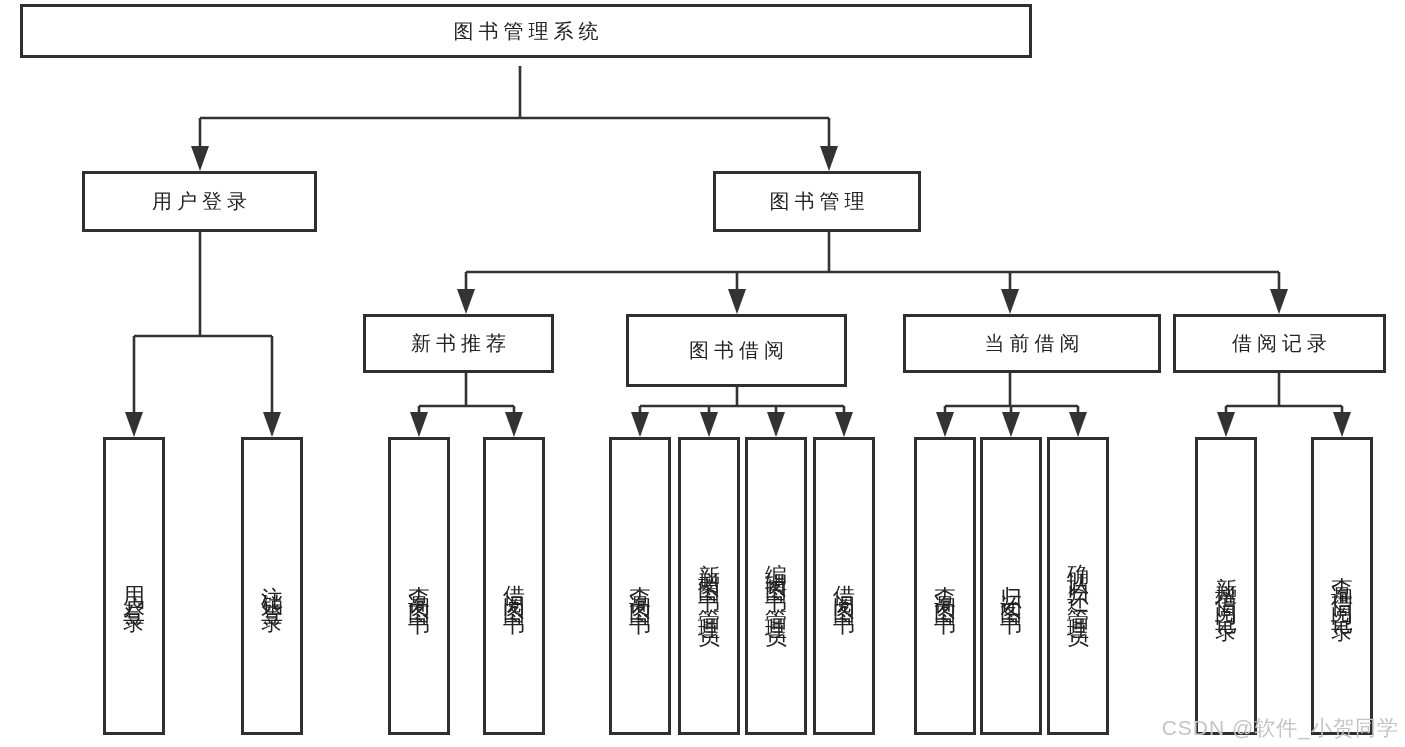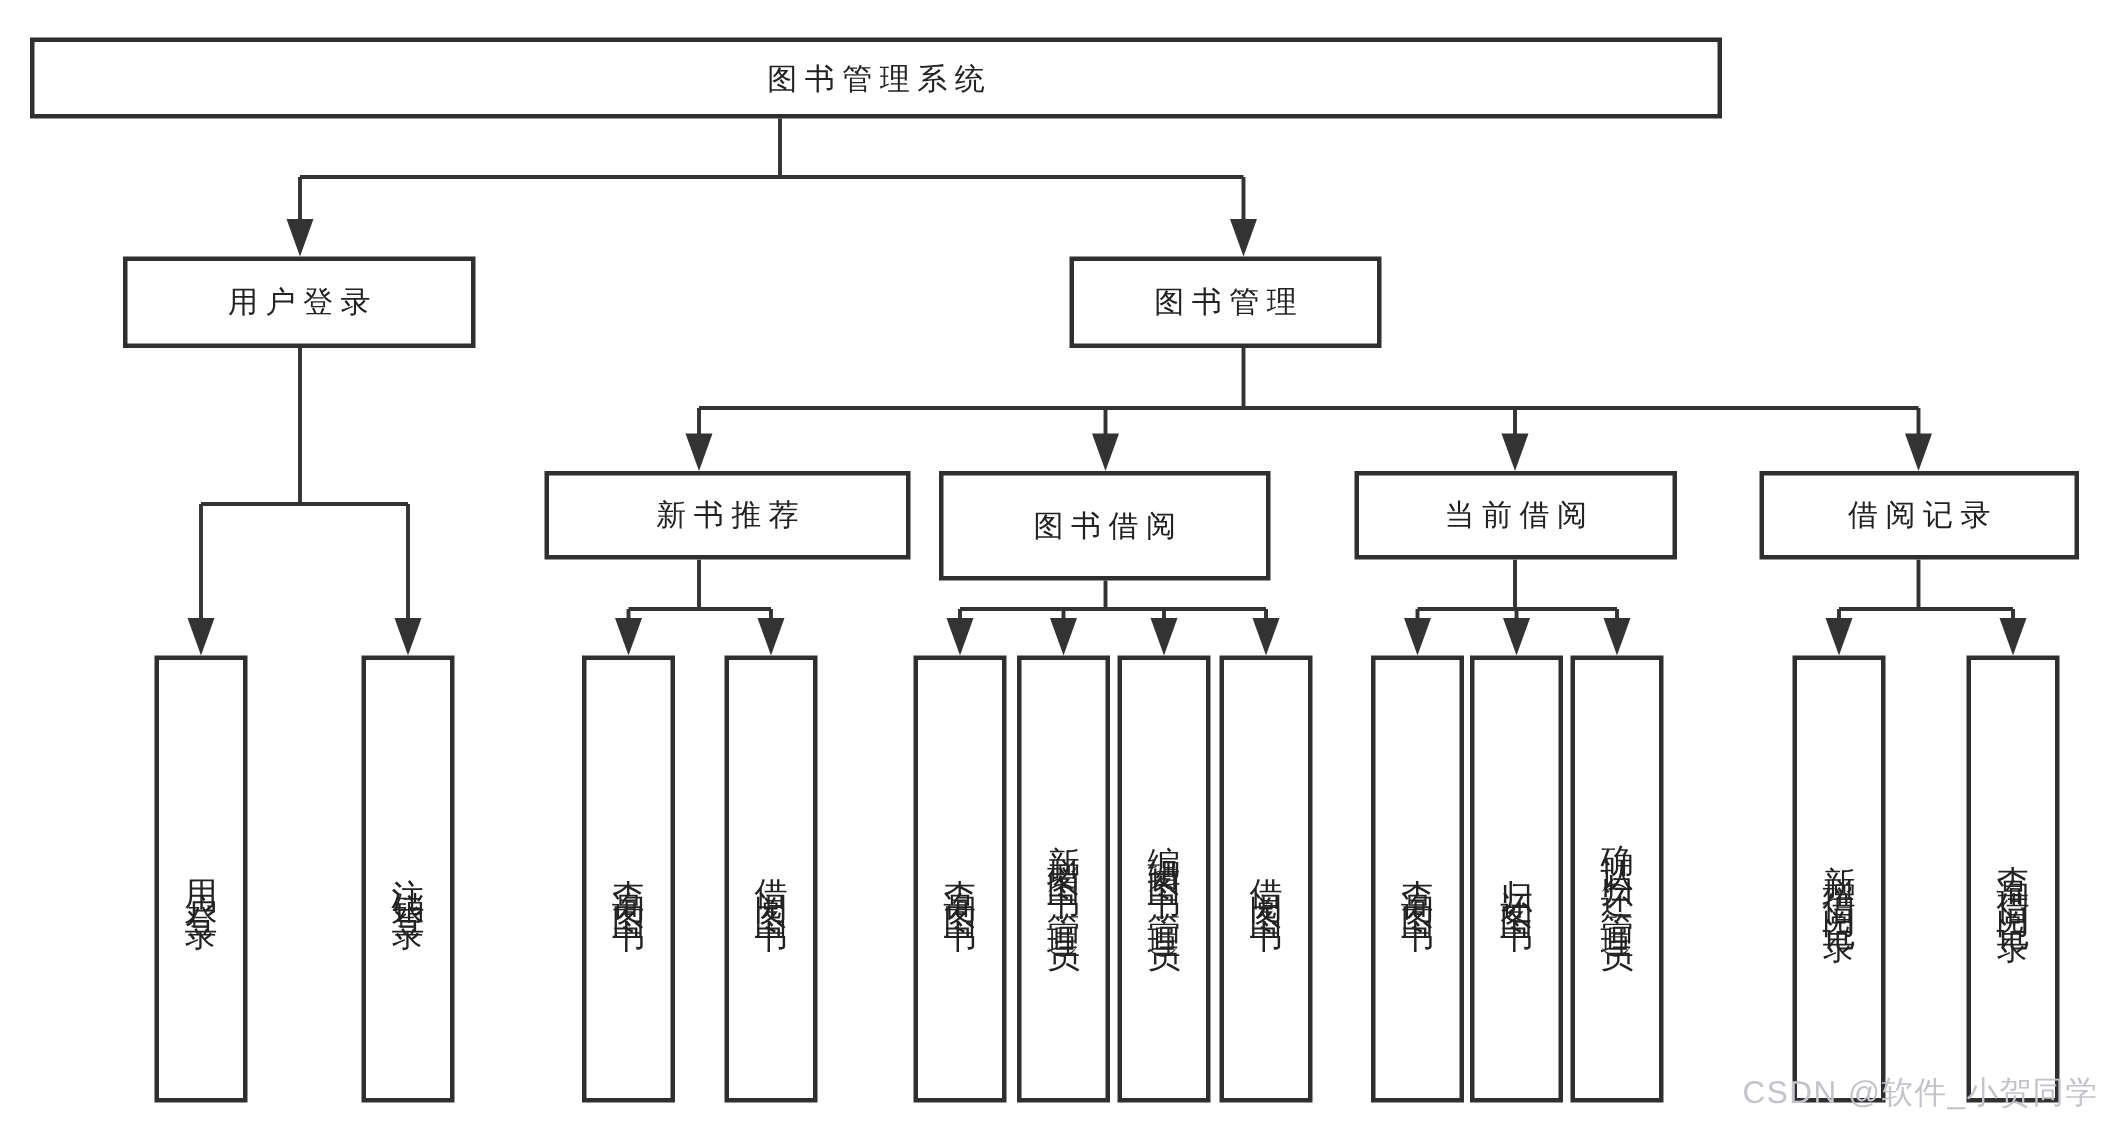--- a/index.html
+++ b/index.html
@@ -95,28 +95,28 @@
       <polygon points="776,437 767,412 785,412"></polygon>
       <polygon points="844,437 835,412 853,412"></polygon>
       <polygon points="945,437 936,412 954,412"></polygon>
       <polygon points="1011,437 1002,412 1020,412"></polygon>
       <polygon points="1078,437 1069,412 1087,412"></polygon>
       <polygon points="1226,437 1217,412 1235,412"></polygon>
       <polygon points="1342,437 1333,412 1351,412"></polygon>
     </g>
   </svg>
 
-  <div class="box hbox" style="left:20px; top:25px; width:1128px; height:54px;">图书管理系统</div>
+  <div class="box hbox" style="left:20px; top:4px; width:1012px; height:54px;">图书管理系统</div>
 
   <div class="box hbox" style="left:82px; top:171px; width:235px; height:61px;">用户登录</div>
   <div class="box hbox" style="left:713px; top:171px; width:208px; height:61px;">图书管理</div>
 
-  <div class="box hbox" style="left:363px; top:314px; width:244px; height:59px;">新书推荐</div>
+  <div class="box hbox" style="left:363px; top:314px; width:191px; height:59px;">新书推荐</div>
   <div class="box hbox" style="left:626px; top:314px; width:221px; height:73px;">图书借阅</div>
-  <div class="box hbox" style="left:903px; top:314px; width:215px; height:59px;">当前借阅</div>
+  <div class="box hbox" style="left:903px; top:314px; width:258px; height:59px;">当前借阅</div>
   <div class="box hbox" style="left:1173px; top:314px; width:213px; height:59px;">借阅记录</div>
 
   <div class="box vbox" style="left:103px; top:437px; width:62px; height:298px;">用户登录</div>
   <div class="box vbox" style="left:241px; top:437px; width:62px; height:298px;">注销登录</div>
 
   <div class="box vbox" style="left:388px; top:437px; width:62px; height:298px;">查询图书</div>
   <div class="box vbox" style="left:483px; top:437px; width:62px; height:298px;">借阅图书</div>
 
   <div class="box vbox" style="left:609px; top:437px; width:62px; height:298px;">查询图书</div>
   <div class="box vbox" style="left:678px; top:437px; width:62px; height:298px;">新增图书（管理员）</div>

